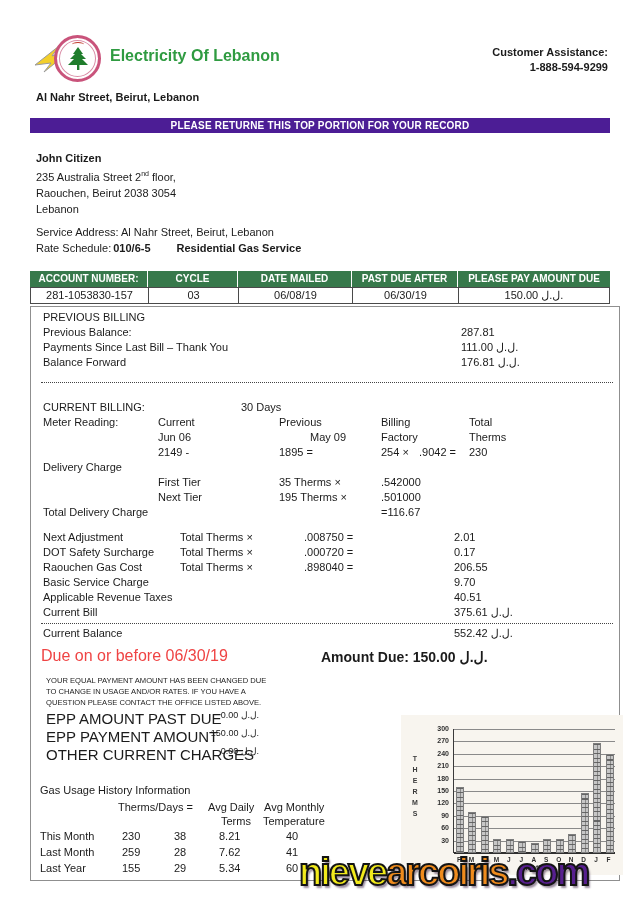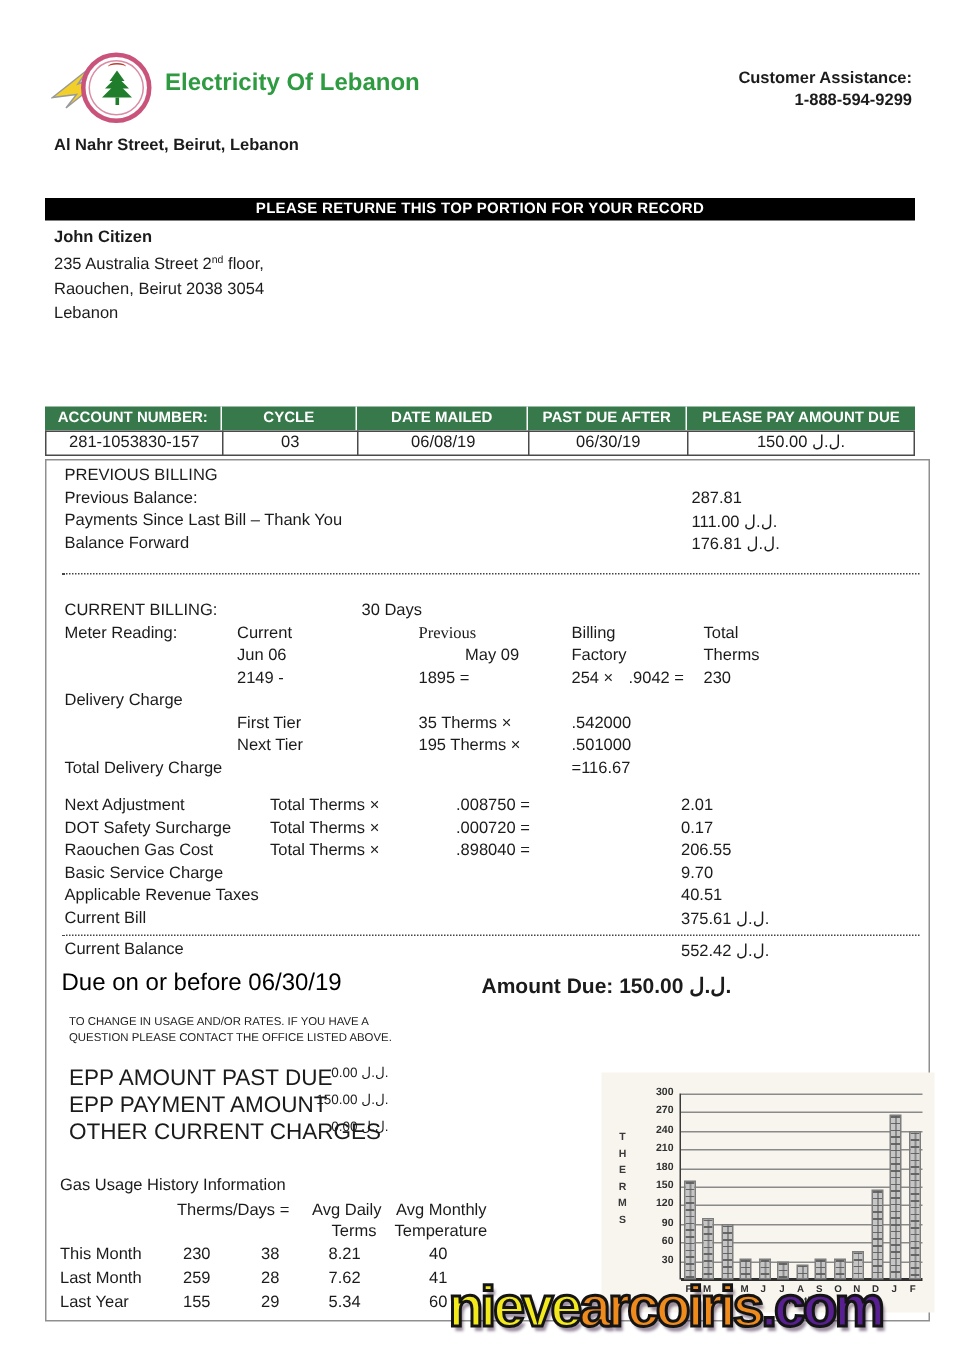--- a/index.html
+++ b/index.html
@@ -10,21 +10,21 @@
   
   .logo-wrap { position:absolute; left:34px; top:33px; width:300px; height:52px; }
   .bolt { position:absolute; left:0; top:10px; }
   .emblem { position:absolute; left:20px; top:2px; width:47px; height:47px; border-radius:50%;
             border:3px solid #c9537b; background:#fff; box-shadow: inset 0 0 0 2px #fff, inset 0 0 0 3px #d98ca6; }
   .emblem .arc { position:absolute; left:15px; top:4px; width:12px; height:5px; border-top:1.5px solid #c0392b; border-radius:50%; }
   .emblem svg { position:absolute; left:9px; top:8px; }
   .company { position:absolute; left:76px; top:14px; font-size:16px; font-weight:bold; color:#2f9b41; }
   .assist { position:absolute; right:33px; top:45px; text-align:right; font-size:11px; font-weight:bold; line-height:15px; }
   .addr-line { position:absolute; left:36px; top:91px; font-size:11px; font-weight:bold; }
-  .banner { position:absolute; left:30px; top:132px; width:580px; height:15px; background:#000000;
+  .banner { position:absolute; left:30px; top:118px; width:580px; height:15px; background:#4c1d95;
             color:#fff; font-size:10px; font-weight:bold; text-align:center; line-height:15px; letter-spacing:.2px; }
 
   
   .recipient { position:absolute; left:36px; top:150px; font-size:11px; line-height:16px; }
   .recipient .name { font-weight:bold; }
   sup { font-size:7px; }
   .service { position:absolute; left:36px; top:224px; font-size:11px; line-height:16px; }
   .service b.code { margin-left:2px; }
   .service b.desc { margin-left:26px; }
 
@@ -36,21 +36,21 @@
   .acct .hcell:last-child { border-right:none; }
   .acct .vcell { font-size:11px; text-align:center; line-height:15px; height:17px;
                  border:1px solid #4a4a4a; border-right:none; background:#fff; }
   .acct .vcell:last-child { border-right:1px solid #4a4a4a; }
 
   
   .bill-box { position:absolute; left:30px; top:306px; width:590px; height:575px; border:1px solid #8f8f8f; }
   .bb { position:absolute; font-size:11px; white-space:nowrap; }
   .dotted { position:absolute; left:10px; width:572px; border-top:1.6px dotted #444; }
 
-  .due-head { position:absolute; left:10px; top:340px; font-size:16px; color:#000000; }
+  .due-head { position:absolute; left:10px; top:340px; font-size:16px; color:#ef4444; }
   .amount-due { position:absolute; left:290px; top:342px; font-size:14px; font-weight:bold; }
   .notice { position:absolute; left:15px; top:368px; font-size:7.6px; line-height:11px; color:#222; }
   .epp-row { position:absolute; left:15px; font-size:15px; }
   .epp-val { position:absolute; left:120px; width:108px; text-align:right; font-size:9px; }
 
   
   .usage-title { position:absolute; left:9px; top:477px; font-size:11px; }
 
   
   .chart { position:absolute; left:370px; top:408px; width:222px; height:160px; background:#f8f5ef; }
@@ -97,20 +97,24 @@
   </div>
   <div class="addr-line">Al Nahr Street, Beirut, Lebanon</div>
   <div class="banner">PLEASE RETURNE THIS TOP PORTION FOR YOUR RECORD</div>
 
   <div class="recipient">
     <div class="name">John Citizen</div>
     <div><span>235 Australia Street 2</span><sup>nd</sup><span> floor,</span></div>
     <div>Raouchen, Beirut 2038 3054</div>
     <div>Lebanon</div>
   </div>
+  <div class="service">
+    <div><span>Service Address:</span> <span>Al Nahr Street, Beirut, Lebanon</span></div>
+    <div><span>Rate Schedule:</span><b class="code">010/6-5</b><b class="desc">Residential Gas Service</b></div>
+  </div>
 
   <div class="acct">
     <div class="hrow" id="acct-headers">
         <div class="hcell" style="width: 118px;">ACCOUNT NUMBER:</div>
         <div class="hcell" style="width: 90px;">CYCLE</div>
         <div class="hcell" style="width: 114px;">DATE MAILED</div>
         <div class="hcell" style="width: 106px;">PAST DUE AFTER</div>
         <div class="hcell" style="width: 152px;">PLEASE PAY AMOUNT DUE</div>
       </div>
     <div class="vrow" id="acct-values">
@@ -119,20 +123,21 @@
         <div class="vcell" style="width: 114px;">06/08/19</div>
         <div class="vcell" style="width: 106px;">06/30/19</div>
         <div class="vcell" style="width: 152px;">150.00 ل.ل.</div>
       </div>
   </div>
 
   <div class="bill-box" id="bill-box">
     <div class="due-head">Due on or before 06/30/19</div>
     <div class="amount-due">Amount Due: 150.00 ل.ل.</div>
     <div class="notice" id="notice">
+        <div>YOUR EQUAL PAYMENT AMOUNT HAS BEEN CHANGED DUE</div>
         <div>TO CHANGE IN USAGE AND/OR RATES. IF YOU HAVE A</div>
         <div>QUESTION PLEASE CONTACT THE OFFICE LISTED ABOVE.</div>
       </div>
     <div class="usage-title">Gas Usage History Information</div>
 
     <div class="chart" id="chart">
       <div class="therms-label" id="therms-label">
           <div>T</div>
           <div>H</div>
           <div>E</div>
@@ -196,21 +201,21 @@
       <div class="bb" style="left: 430px; top: 19px; text-align: left;">287.81</div>
       <div class="bb" style="left: 12px; top: 34px; text-align: left;">Payments Since Last Bill – Thank You</div>
       <div class="bb" style="left: 430px; top: 34px; text-align: left;">111.00 ل.ل.</div>
       <div class="bb" style="left: 12px; top: 49px; text-align: left;">Balance Forward</div>
       <div class="bb" style="left: 430px; top: 49px; text-align: left;">176.81 ل.ل.</div>
       <div class="dotted" style="top: 75px;"></div>
       <div class="bb" style="left: 12px; top: 94px; text-align: left;">CURRENT BILLING:</div>
       <div class="bb" style="left: 210px; top: 94px; text-align: left;">30 Days</div>
       <div class="bb" style="left: 12px; top: 109px; text-align: left;">Meter Reading:</div>
       <div class="bb" style="left: 127px; top: 109px; text-align: left;">Current</div>
-      <div class="bb" style="left: 248px; top: 109px; text-align: left; font-family: Liberation Serif, serif;">Previous</div>
+      <div class="bb" style="left: 248px; top: 109px; text-align: left;">Previous</div>
       <div class="bb" style="left: 350px; top: 109px; text-align: left;">Billing</div>
       <div class="bb" style="left: 438px; top: 109px; text-align: left;">Total</div>
       <div class="bb" style="left: 127px; top: 124px; text-align: left;">Jun 06</div>
       <div class="bb" style="left: 248px; top: 124px; text-align: left; margin-left: 31px;">May 09</div>
       <div class="bb" style="left: 350px; top: 124px; text-align: left;">Factory</div>
       <div class="bb" style="left: 438px; top: 124px; text-align: left;">Therms</div>
       <div class="bb" style="left: 127px; top: 139px; text-align: left;">2149 -</div>
       <div class="bb" style="left: 248px; top: 139px; text-align: left;">1895 =</div>
       <div class="bb" style="left: 350px; top: 139px; text-align: left;">254 ×</div>
       <div class="bb" style="left: 388px; top: 139px; text-align: left;">.9042 =</div>

